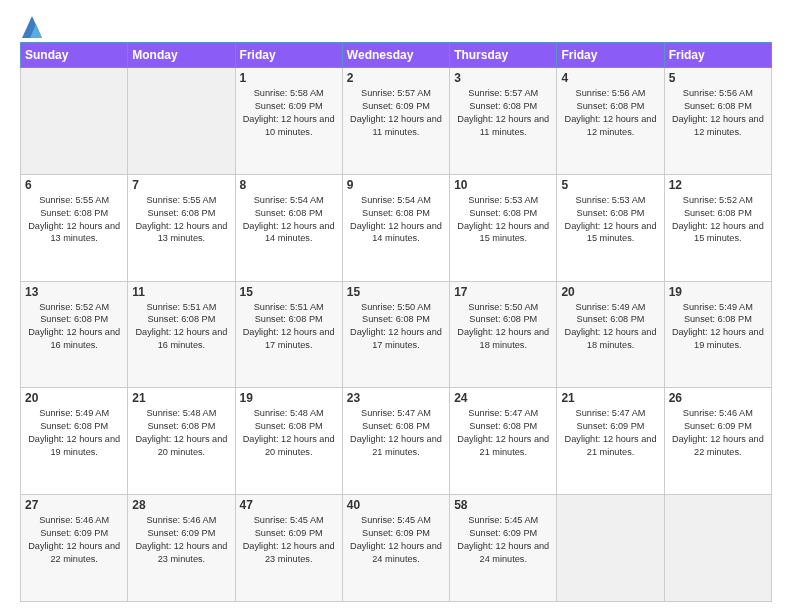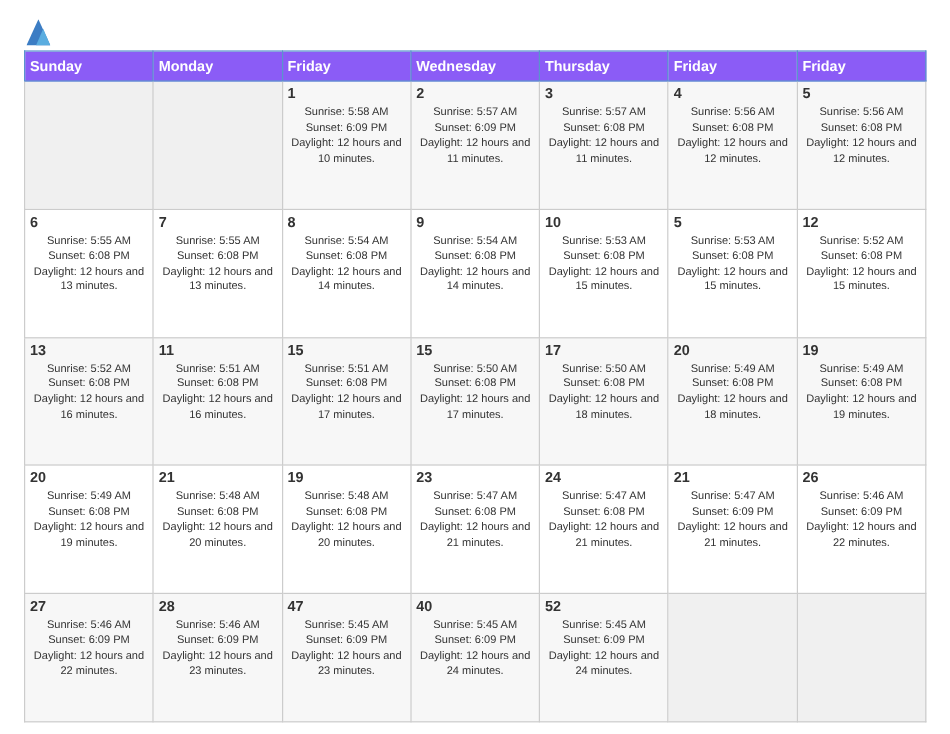--- a/index.html
+++ b/index.html
@@ -328,21 +328,21 @@
 Sunset: 6:09 PM
 Daylight: 12 hours and 23 minutes.</div>
           </td>
           <td>
             <span class="day-num">40</span>
             <div class="day-info" style="white-space: pre-line;">Sunrise: 5:45 AM
 Sunset: 6:09 PM
 Daylight: 12 hours and 24 minutes.</div>
           </td>
           <td>
-            <span class="day-num">52</span>
+            <span class="day-num">58</span>
             <div class="day-info" style="white-space: pre-line;">Sunrise: 5:45 AM
 Sunset: 6:09 PM
 Daylight: 12 hours and 24 minutes.</div>
           </td>
           <td class="empty-cell"></td>
           <td class="empty-cell"></td>
         </tr>
       </tbody>
   </table>
 </div>

